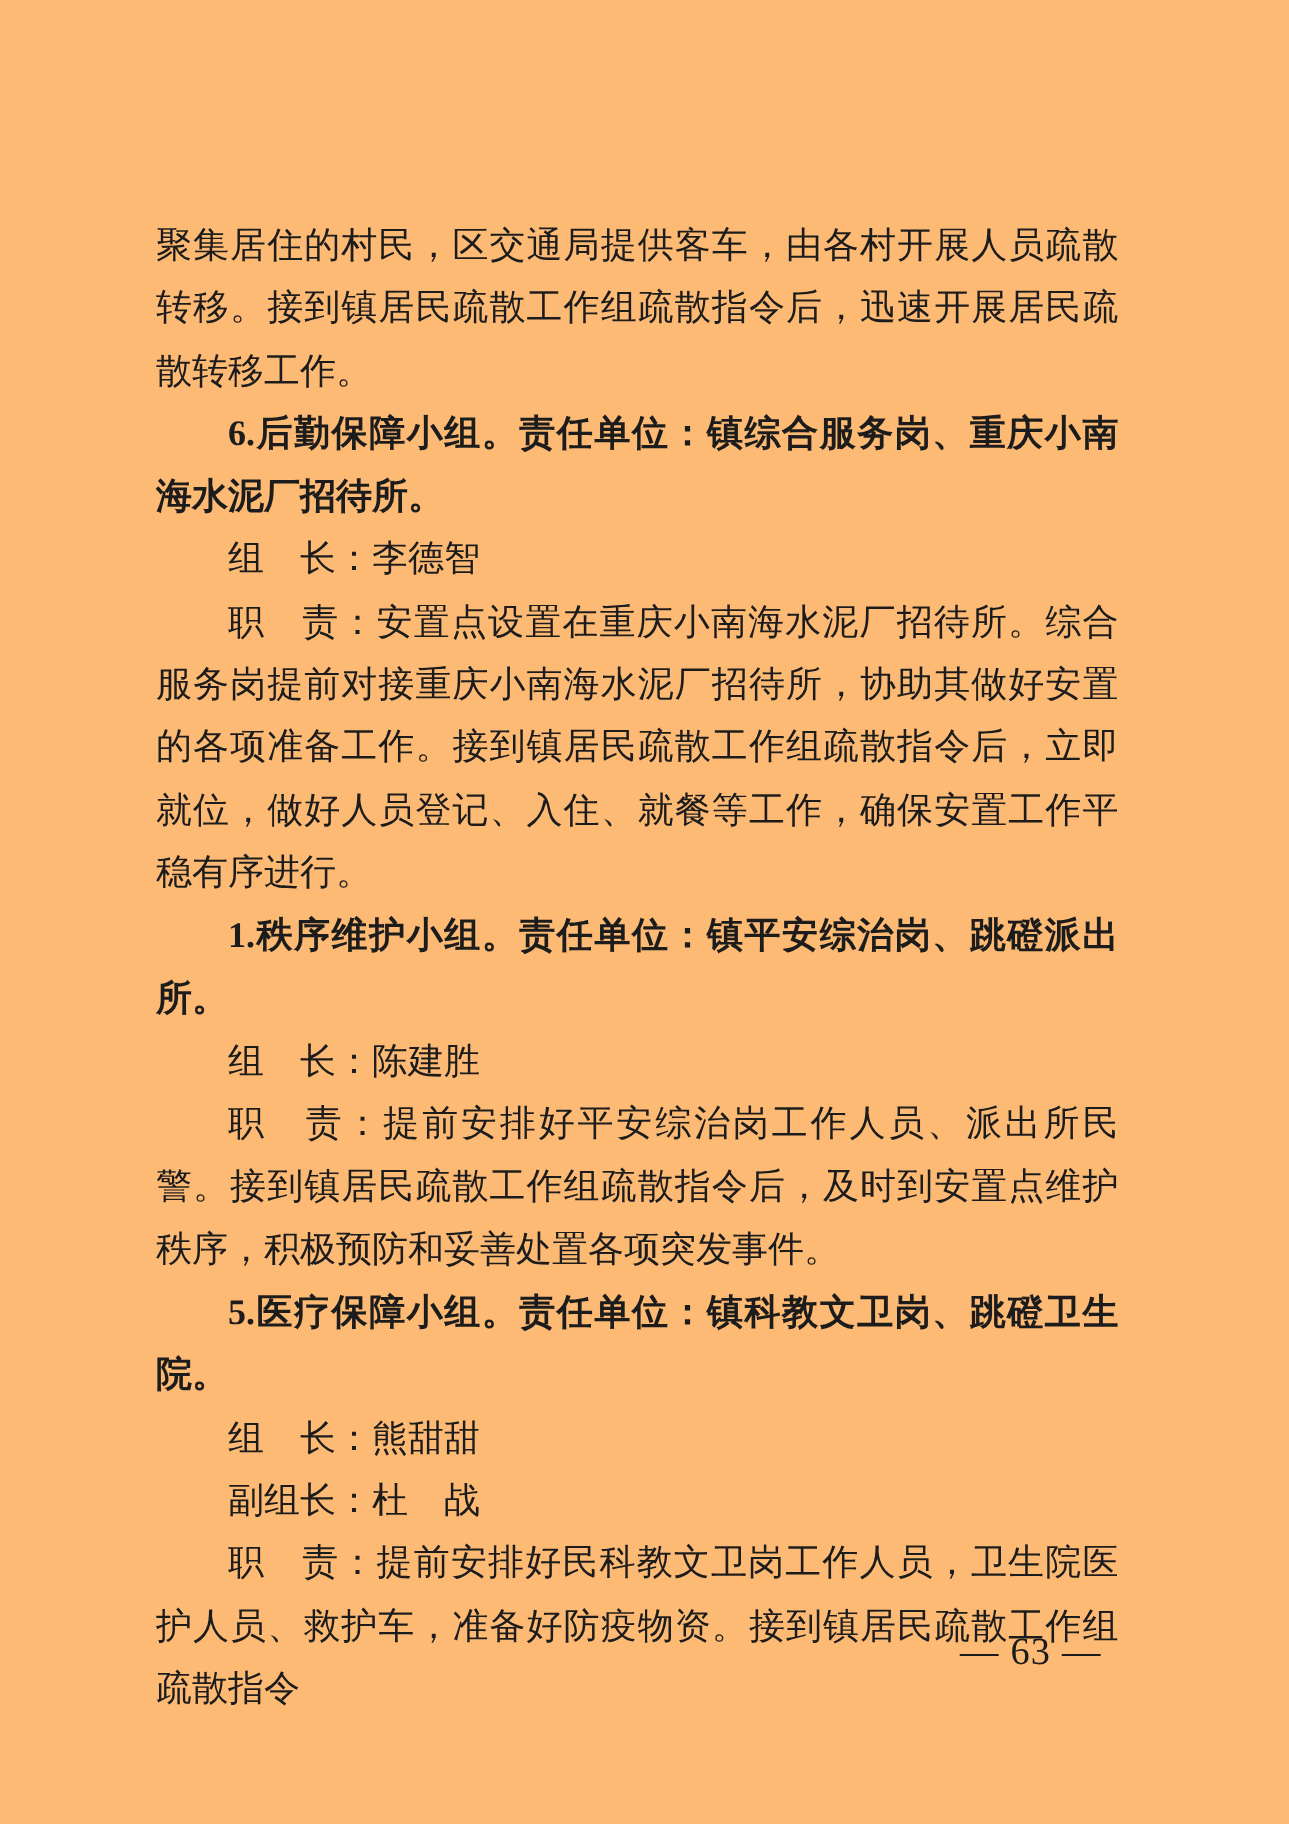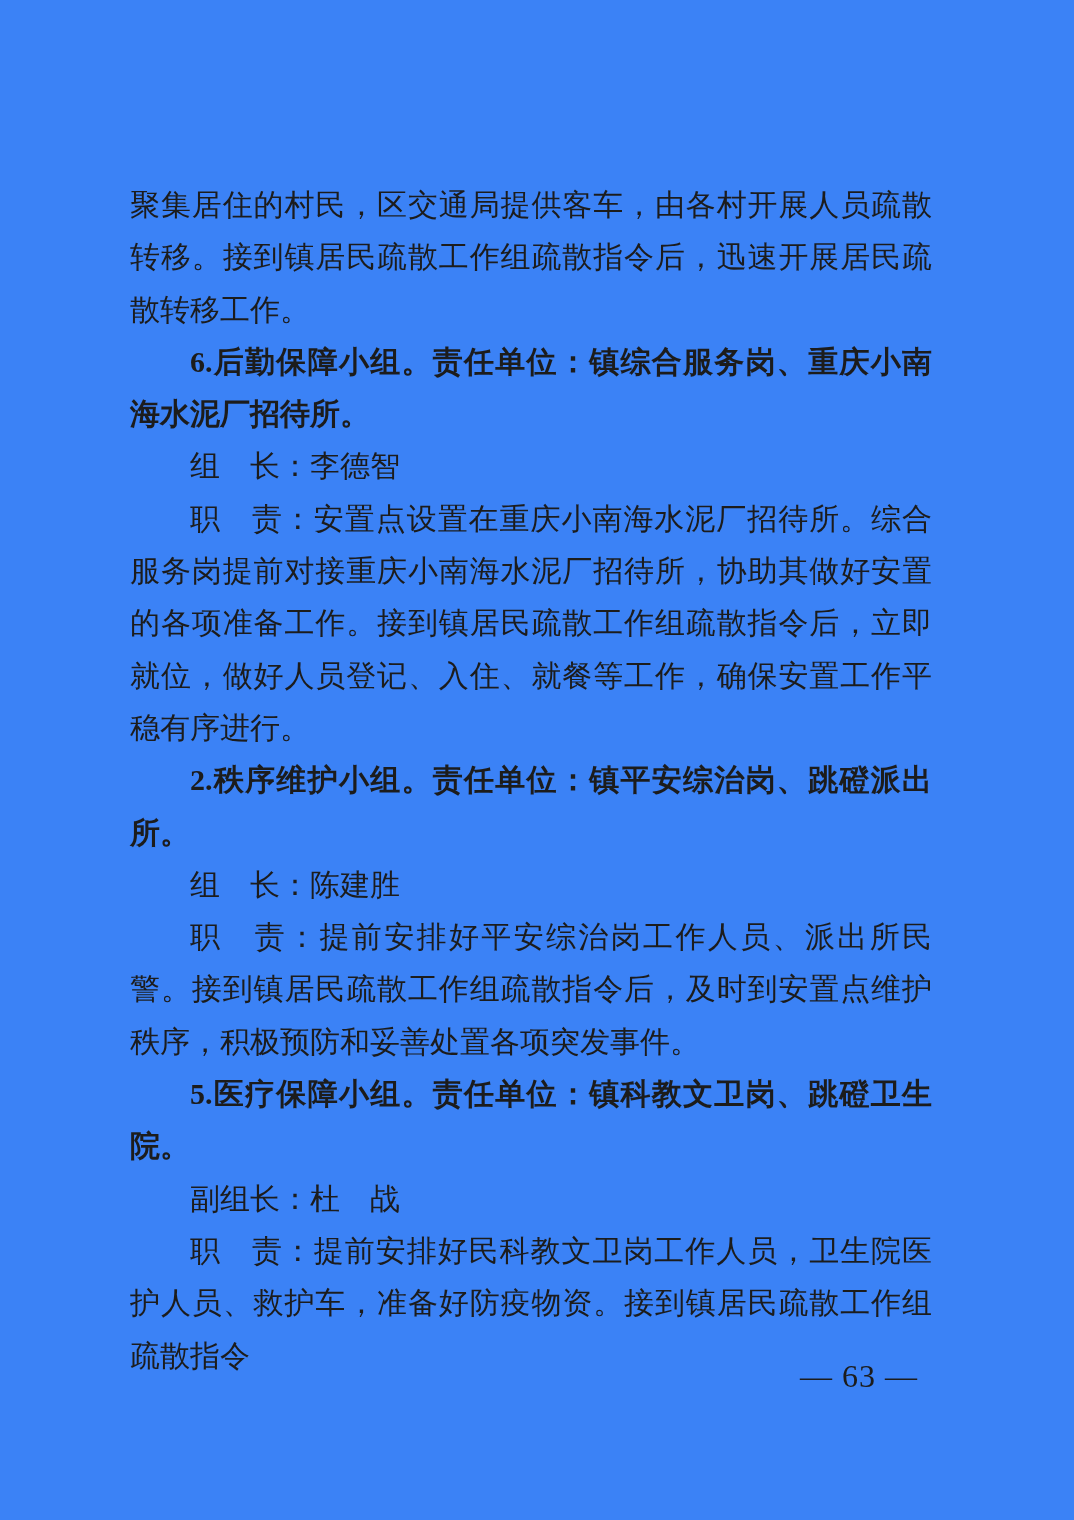--- a/index.html
+++ b/index.html
@@ -4,21 +4,21 @@
 <style>
   html, body {
     margin: 0;
     padding: 0;
     background: #ffffff;
   }
   .page {
     position: relative;
     width: 1074px;
     height: 1520px;
-    background: #3b82f6;
+    background: #fdba74;
     overflow: hidden;
     font-family: "Liberation Serif", "DejaVu Serif", serif;
     color: #1c1c1c;
   }
   .text-block {
     position: absolute;
     left: 130px;
     top: 179px;
     width: 802px;
     font-size: 30px;
@@ -52,25 +52,26 @@
 <div class="page">
 
   <div class="text-block">
 
     <p>聚集居住的村民，区交通局提供客车，由各村开展人员疏散转移。接到镇居民疏散工作组疏散指令后，迅速开展居民疏散转移工作。</p>
 
     <p class="indent heading">6.后勤保障小组。责任单位：镇综合服务岗、重庆小南海水泥厂招待所。</p>
     <p class="indent">组　长：李德智</p>
     <p class="indent">职　责：安置点设置在重庆小南海水泥厂招待所。综合服务岗提前对接重庆小南海水泥厂招待所，协助其做好安置的各项准备工作。接到镇居民疏散工作组疏散指令后，立即就位，做好人员登记、入住、就餐等工作，确保安置工作平稳有序进行。</p>
 
-    <p class="indent heading">2.秩序维护小组。责任单位：镇平安综治岗、跳磴派出所。</p>
+    <p class="indent heading">1.秩序维护小组。责任单位：镇平安综治岗、跳磴派出所。</p>
     <p class="indent">组　长：陈建胜</p>
     <p class="indent">职　责：提前安排好平安综治岗工作人员、派出所民警。接到镇居民疏散工作组疏散指令后，及时到安置点维护秩序，积极预防和妥善处置各项突发事件。</p>
 
     <p class="indent heading">5.医疗保障小组。责任单位：镇科教文卫岗、跳磴卫生院。</p>
+    <p class="indent">组　长：熊甜甜</p>
     <p class="indent">副组长：杜　战</p>
     <p class="indent">职　责：提前安排好民科教文卫岗工作人员，卫生院医护人员、救护车，准备好防疫物资。接到镇居民疏散工作组疏散指令</p>
 
   </div>
 
   <div class="page-footer">— 63 —</div>
 
 </div>
 
 </body></html>

